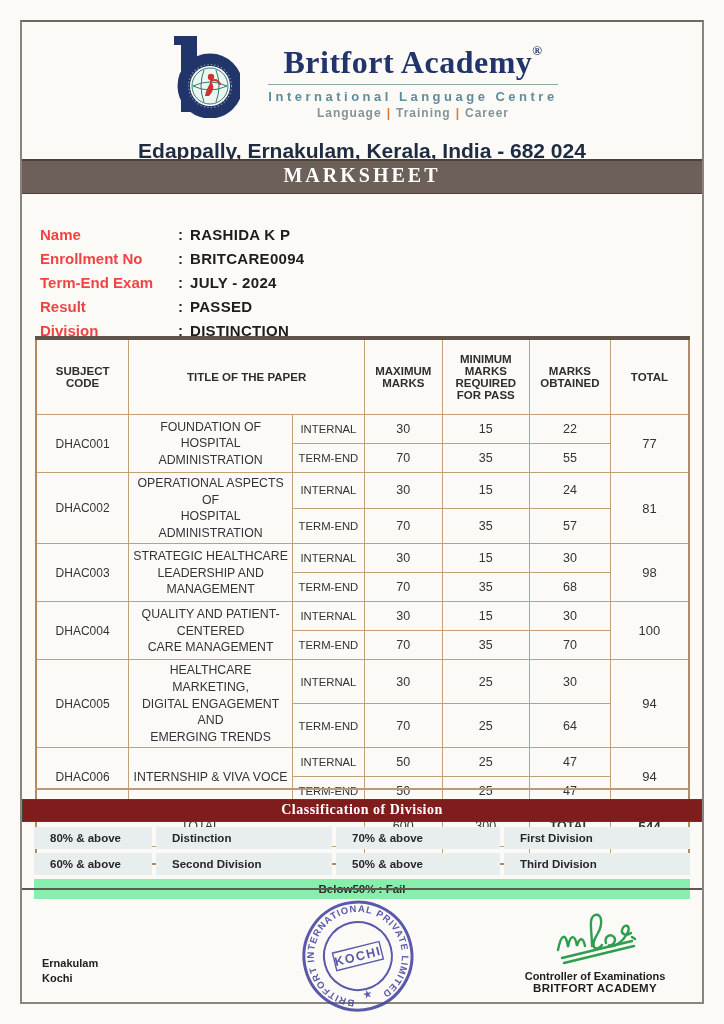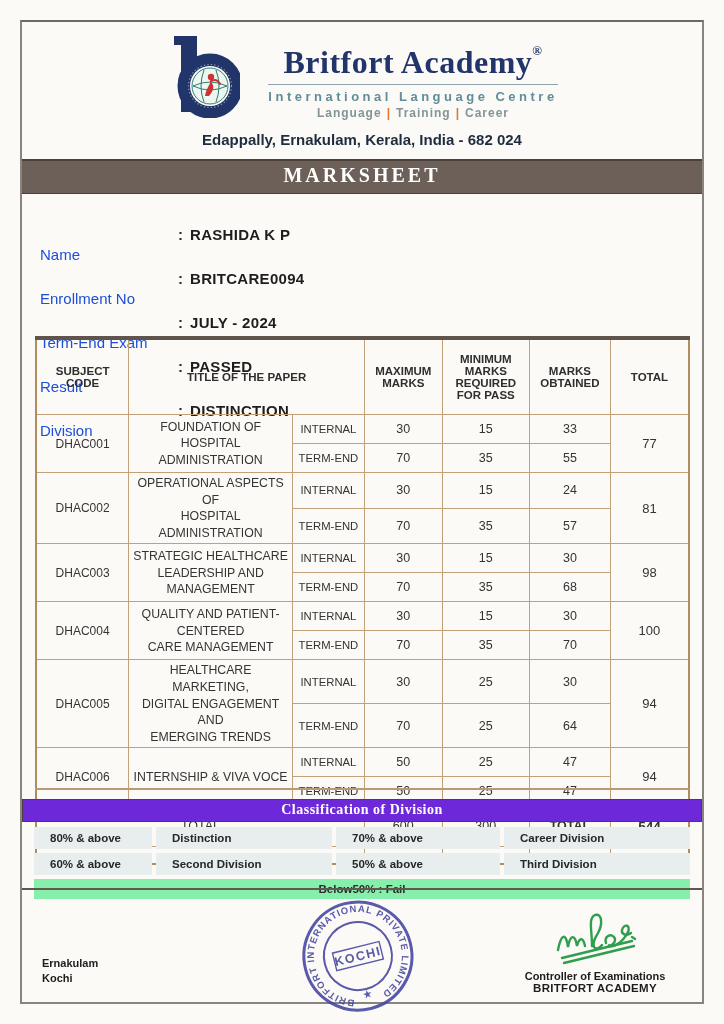--- a/index.html
+++ b/index.html
@@ -17,36 +17,36 @@
   .brand-text{display:inline-block;text-align:center;padding-top:10px;}
   .brand-name{
     font-family:"Liberation Serif", serif;font-weight:bold;font-size:32px;
     color:#22356b;letter-spacing:.5px;line-height:1.05;
     border-bottom:1px solid #8fa6ad;padding-bottom:4px;
   }
   .brand-name sup{font-size:13px;vertical-align:18px;}
   .tagline1{font-size:13px;letter-spacing:3.5px;color:#5f8d9b;margin-top:4px;font-weight:bold;}
   .tagline2{font-size:12px;letter-spacing:1px;color:#82949a;margin-top:2px;font-weight:bold;}
   .tagline2 .sep{color:#e2762d;padding:0 5px;font-weight:bold;}
-  .address{margin-top:9px;font-size:15px;font-weight:bold;color:#1e2b40;}
+  .address{margin-top:17px;font-size:21px;font-weight:bold;color:#1e2b40;}
 
   
   .banner{
     position:absolute;top:159px;left:22px;right:22px;
     background:#6c6059;color:#ffffff;text-align:center;
     border-top:2px solid #4a413b;border-bottom:1px solid #4a413b;
     padding:3px 14px 6px;
   }
   .banner-title{font-family:"Liberation Serif", serif;font-weight:bold;font-size:20px;letter-spacing:3px;}
   .banner-sub{font-size:13.5px;font-weight:bold;margin-top:1px;}
 
   
   .details{position:absolute;top:226px;left:40px;font-size:15px;}
   .detail-row{display:flex;margin-bottom:7px;}
-  .detail-label{width:138px;font-weight:normal;color:#1d4ed8;margin-top:20px;}
+  .detail-label{width:138px;font-weight:bold;color:#ef4444;}
   .detail-colon{width:12px;font-weight:bold;}
   .detail-value{font-weight:bold;color:#1d1d1d;letter-spacing:.3px;}
 
   
   table.marks{
     position:absolute;top:336px;left:35px;width:655px;
     border-collapse:collapse;font-size:12.5px;color:#343434;
     border:2px solid #b08c5e;border-top:4px solid #5e544c;
   }
   table.marks th, table.marks td{border:1px solid #c3a178;}
@@ -63,21 +63,21 @@
   tr.sum-row td{height:36px;}
   td.sum-label{text-align:left;padding-left:100px;}
   td.sum-obtained{font-weight:bold;}
   td.sum-total{font-weight:bold;font-size:13.5px;}
   tr.filler-row td{height:12px;}
   .table-underline{position:absolute;top:788px;left:35px;right:35px;border-top:2px solid #b99a72;}
 
   
   .classification{position:absolute;top:799px;left:22px;right:22px;}
   .class-banner{
-    background:#6d28d9;color:#fff;text-align:center;
+    background:#7f1d1d;color:#fff;text-align:center;
     font-family:"Liberation Serif", serif;font-weight:bold;font-size:14px;
     padding:2px 0 3px;border:1px solid #4a413b;letter-spacing:.5px;
   }
   .class-grid{display:grid;grid-template-columns:118px 176px 164px 1fr;gap:4px;margin:5px 12px 0;}
   .class-cell{background:#e7eeed;font-size:11.5px;font-weight:bold;padding:5px 8px 5px 16px;color:#272727;}
   .class-fail{margin:4px 12px 0;background:#86efac;text-align:center;font-size:11.5px;font-weight:bold;padding:4px 0;}
 
   
   .footer{position:absolute;top:888px;left:22px;right:22px;bottom:22px;border-top:2px solid #60574f;}
   .place{position:absolute;left:20px;bottom:16px;font-size:11px;font-weight:bold;line-height:1.35;color:#1d1d1d;}
@@ -181,21 +181,21 @@
     </tr>
   </thead>
   <tbody>
     <tr>
       <td class="code" rowspan="2">DHAC001</td>
       <td class="title" rowspan="2">FOUNDATION OF
 HOSPITAL ADMINISTRATION</td>
       <td class="exam">INTERNAL</td>
       <td>30</td>
       <td>15</td>
-      <td>33</td>
+      <td>22</td>
       <td class="total" rowspan="2">77</td>
     </tr>
     <tr>
       <td class="exam">TERM-END</td>
       <td>70</td>
       <td>35</td>
       <td>55</td>
     </tr>
     <tr>
       <td class="code" rowspan="2">DHAC002</td>
@@ -294,21 +294,21 @@
   </tbody>
 </table>
 <div class="table-underline"></div>
 
 <div class="classification">
   <div class="class-banner">Classification of Division</div>
   <div class="class-grid">
     <div class="class-cell">80% &amp; above</div>
     <div class="class-cell">Distinction</div>
     <div class="class-cell">70% &amp; above</div>
-    <div class="class-cell">Career Division</div>
+    <div class="class-cell">First Division</div>
     <div class="class-cell">60% &amp; above</div>
     <div class="class-cell">Second Division</div>
     <div class="class-cell">50% &amp; above</div>
     <div class="class-cell">Third Division</div>
   </div>
   <div class="class-fail">Below50% : Fail</div>
 </div>
 
 <div class="footer">
   <div class="place">

